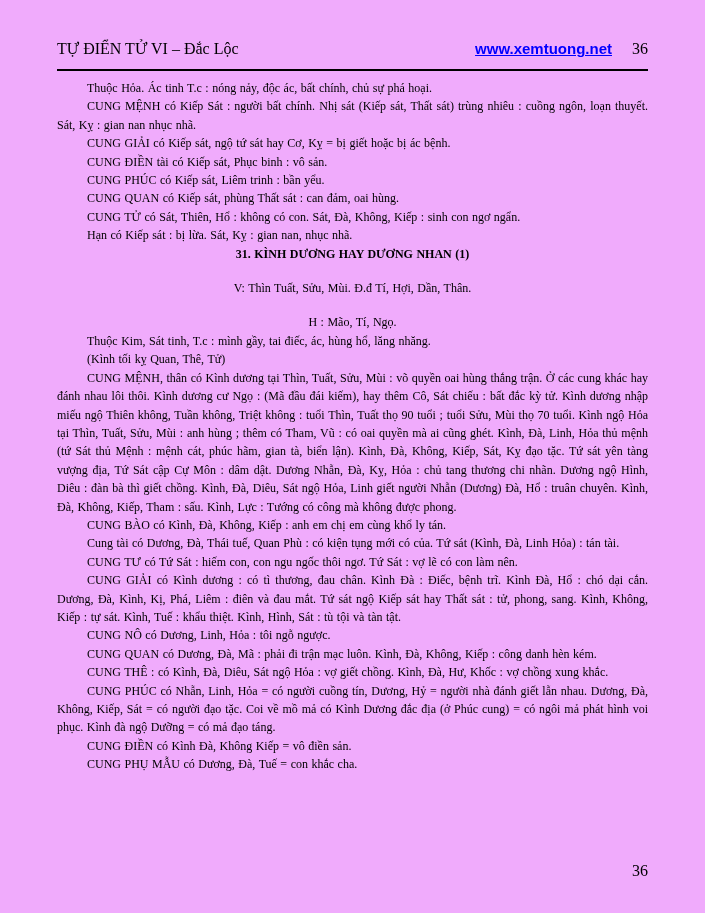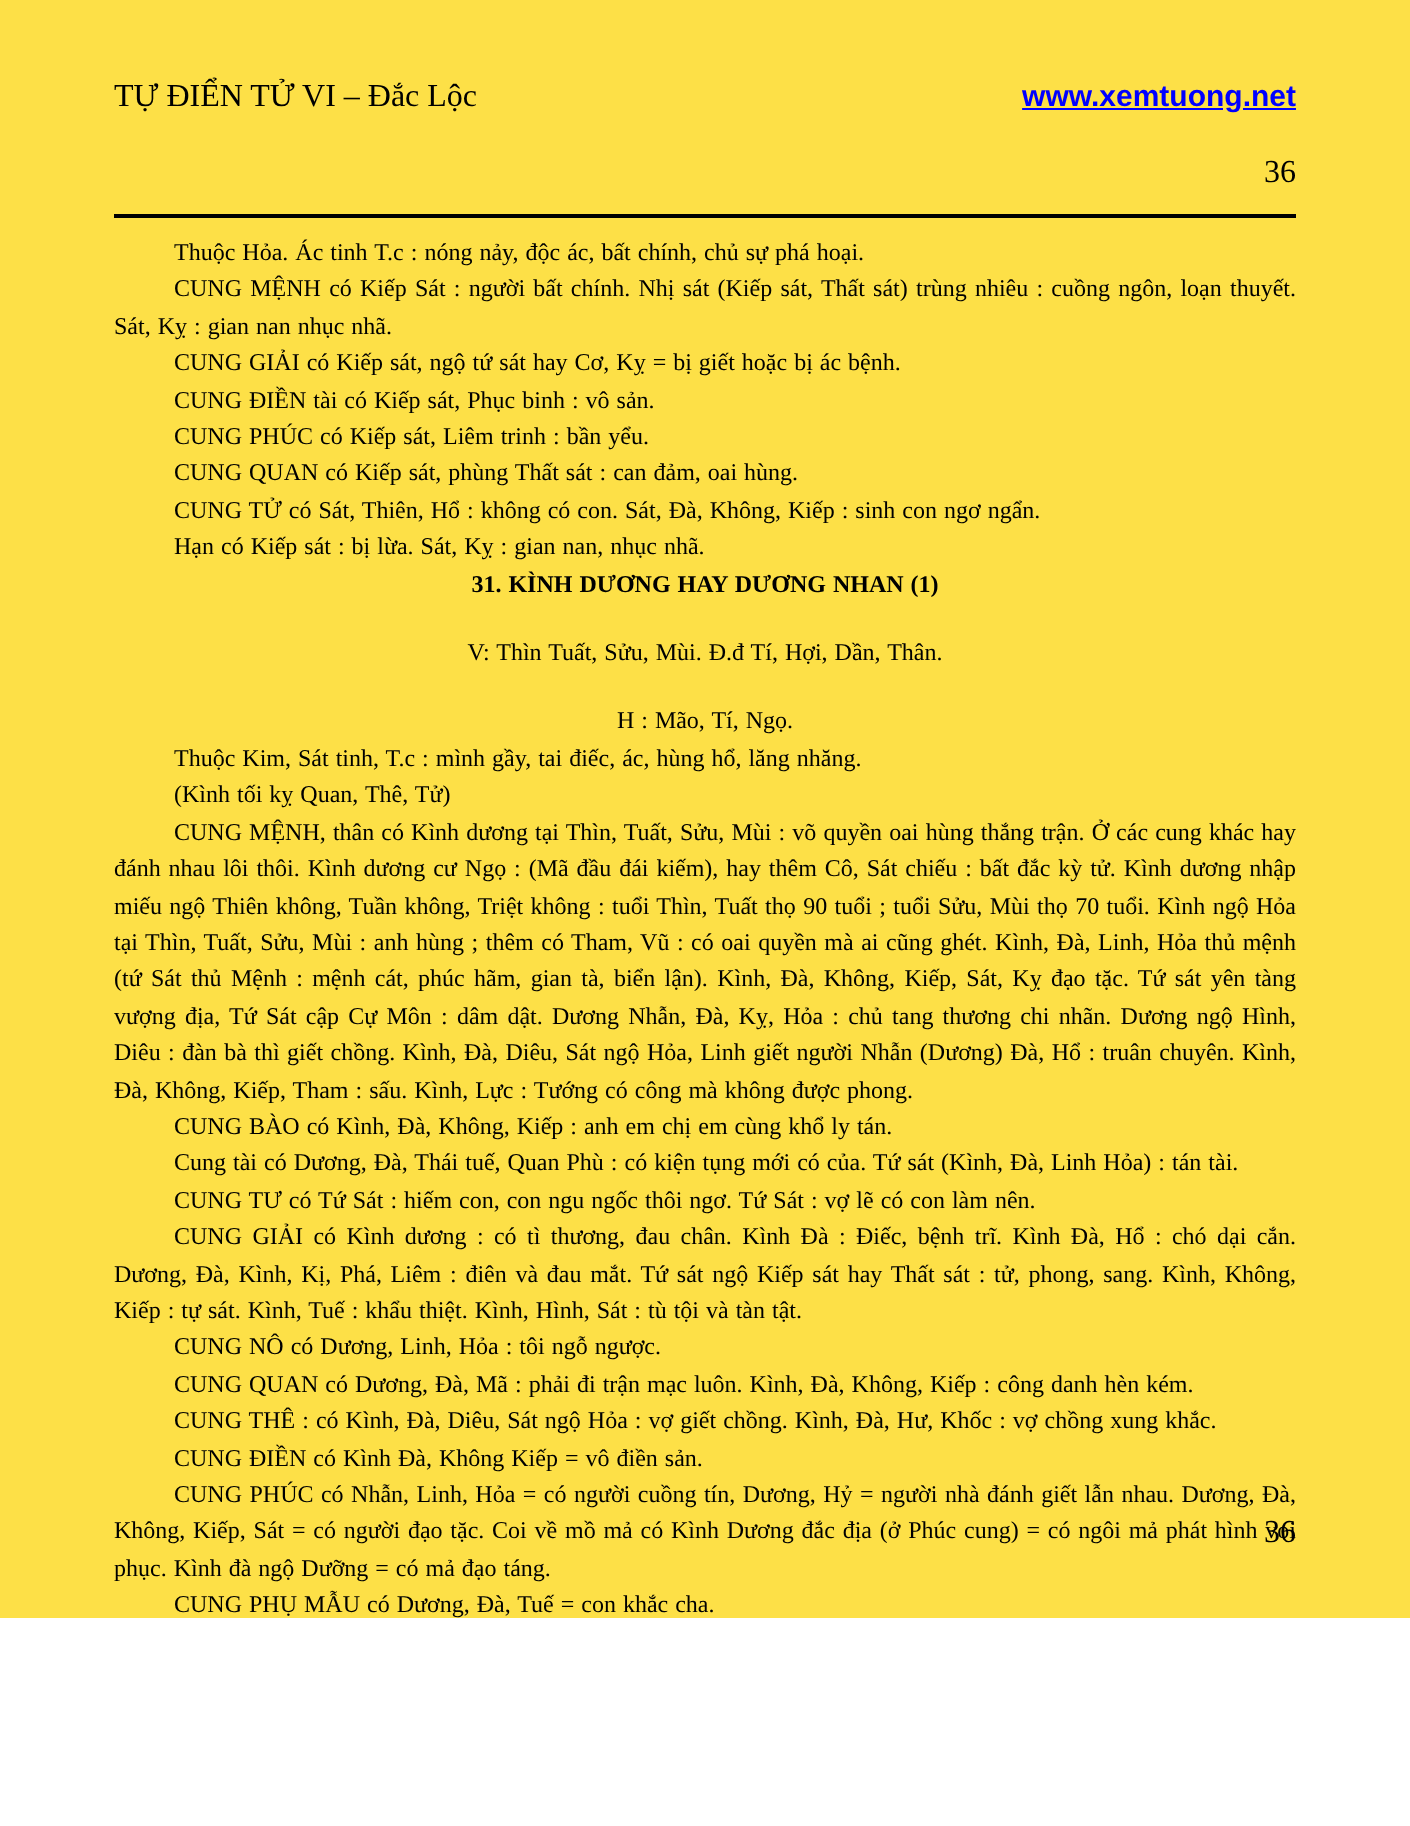--- a/index.html
+++ b/index.html
@@ -3,45 +3,44 @@
 <meta charset="utf-8">
 <style>
   html, body {
     margin: 0;
     padding: 0;
     background: #ffffff;
   }
   .page {
     position: relative;
     width: 705px;
-    height: 809px;
+    height: 913px;
     margin: 0 auto;
-    background: #fde047;
+    background: #f0abfc;
     box-sizing: border-box;
     font-family: "Liberation Serif", "DejaVu Serif", serif;
     color: #000000;
     overflow: hidden;
   }
   .header {
     display: flex;
     justify-content: space-between;
     align-items: baseline;
     padding: 40px 57px 0 57px;
     font-size: 16px;
     line-height: 18px;
   }
   .header-left {
     white-space: nowrap;
   }
   .header-right {
     display: flex;
-    align-items: flex-end;
+    align-items: flex-start;
     gap: 20px;
     white-space: nowrap;
-    flex-direction: column;
   }
   .url-link {
     font-family: "Liberation Sans", "DejaVu Sans", sans-serif;
     font-weight: bold;
     font-size: 15px;
     color: #0000ff;
     text-decoration: underline;
     cursor: pointer;
   }
   .header-page-num {
@@ -114,20 +113,20 @@
       <p class="para indent">Thuộc Kim, Sát tinh, T.c : mình gầy, tai điếc, ác, hùng hổ, lăng nhăng.</p>
       <p class="para indent">(Kình tối kỵ Quan, Thê, Tử)</p>
       <p class="para indent">CUNG MỆNH, thân có Kình dương tại Thìn, Tuất, Sửu, Mùi : võ quyền oai hùng thắng trận. Ở các cung khác hay đánh nhau lôi thôi. Kình dương cư Ngọ : (Mã đầu đái kiếm), hay thêm Cô, Sát chiếu : bất đắc kỳ tử. Kình dương nhập miếu ngộ Thiên không, Tuần không, Triệt không : tuổi Thìn, Tuất thọ 90 tuổi ; tuổi Sửu, Mùi thọ 70 tuổi. Kình  ngộ Hỏa tại Thìn, Tuất, Sửu, Mùi : anh hùng ; thêm có Tham, Vũ : có oai quyền mà ai cũng ghét. Kình, Đà, Linh, Hỏa thủ mệnh (tứ Sát thủ Mệnh : mệnh cát, phúc hãm, gian tà, biển lận). Kình, Đà, Không, Kiếp, Sát, Kỵ đạo tặc. Tứ sát yên tàng vượng địa, Tứ Sát cập Cự Môn : dâm dật. Dương Nhẫn, Đà, Kỵ, Hỏa : chủ tang thương chi nhãn. Dương ngộ Hình, Diêu : đàn bà thì giết chồng. Kình, Đà, Diêu, Sát ngộ Hỏa, Linh giết người Nhẫn (Dương) Đà, Hổ : truân chuyên. Kình, Đà, Không, Kiếp, Tham : sấu. Kình, Lực : Tướng có công mà không được phong.</p>
       <p class="para indent">CUNG BÀO có Kình, Đà, Không, Kiếp : anh em chị em cùng khổ ly tán.</p>
       <p class="para indent">Cung tài có Dương, Đà, Thái tuế, Quan Phù : có kiện tụng mới có của. Tứ sát (Kình, Đà, Linh Hỏa) : tán tài.</p>
       <p class="para indent">CUNG TƯ có Tứ Sát : hiếm con, con ngu ngốc thôi ngơ. Tứ Sát : vợ lẽ có con làm nên.</p>
       <p class="para indent">CUNG GIẢI có Kình dương : có tì thương, đau chân. Kình Đà : Điếc, bệnh trĩ. Kình Đà, Hổ : chó dại cắn. Dương, Đà, Kình, Kị, Phá, Liêm : điên và đau mắt. Tứ sát ngộ Kiếp sát hay Thất sát : tử, phong, sang. Kình, Không, Kiếp : tự sát. Kình, Tuế : khẩu thiệt. Kình, Hình, Sát : tù tội và tàn tật.</p>
       <p class="para indent">CUNG NÔ có Dương, Linh, Hỏa : tôi ngỗ ngược.</p>
       <p class="para indent">CUNG QUAN có Dương, Đà, Mã : phải đi trận mạc luôn. Kình, Đà, Không, Kiếp : công danh hèn kém.</p>
       <p class="para indent">CUNG THÊ : có Kình, Đà, Diêu, Sát ngộ Hỏa : vợ giết chồng. Kình, Đà, Hư, Khốc : vợ chồng xung khắc.</p>
+      <p class="para indent">CUNG PHÚC có Nhẫn, Linh, Hỏa = có người cuồng tín, Dương, Hỷ = người nhà đánh giết lẫn nhau. Dương, Đà, Không, Kiếp, Sát = có người đạo tặc. Coi về mồ mả có Kình Dương đắc địa (ở Phúc cung) = có ngôi mả phát hình voi phục. Kình đà ngộ Dưỡng = có mả đạo táng.</p>
       <p class="para indent">CUNG ĐIỀN có Kình Đà, Không Kiếp = vô điền sản.</p>
-      <p class="para indent">CUNG PHÚC có Nhẫn, Linh, Hỏa = có người cuồng tín, Dương, Hỷ = người nhà đánh giết lẫn nhau. Dương, Đà, Không, Kiếp, Sát = có người đạo tặc. Coi về mồ mả có Kình Dương đắc địa (ở Phúc cung) = có ngôi mả phát hình voi phục. Kình đà ngộ Dưỡng = có mả đạo táng.</p>
       <p class="para indent">CUNG PHỤ MẪU có Dương, Đà, Tuế = con khắc cha.</p>
     </div>
 
   <div class="footer">36</div>
 
 </div>
 
 </body></html>

